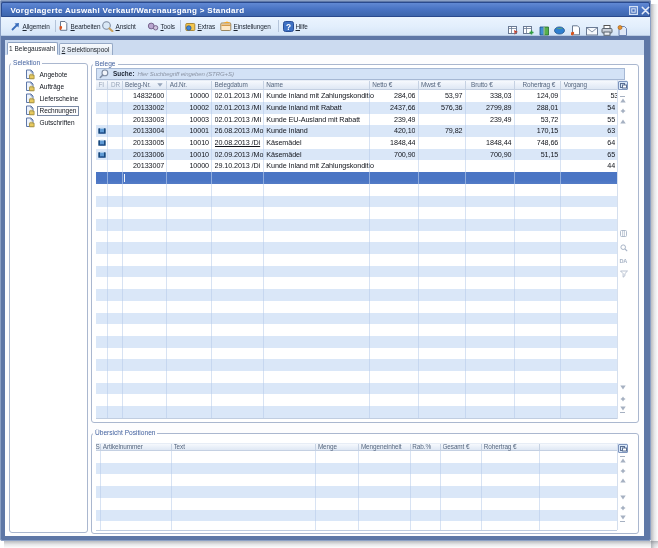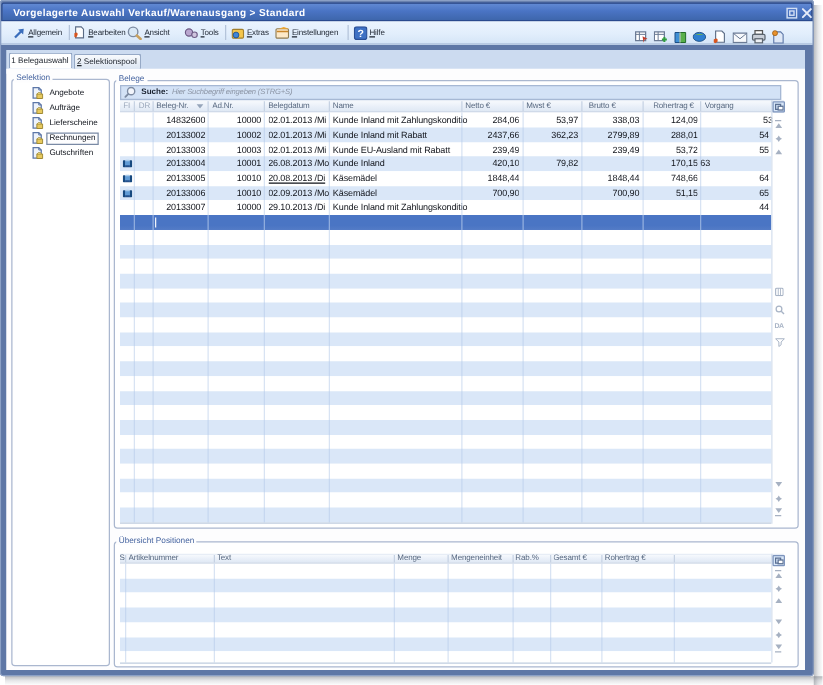--- a/index.html
+++ b/index.html
@@ -243,21 +243,21 @@
 <div class="abs cell" style="left:417.5px;top:90.2px;width:45.0px;height:11.7px;text-align:right;">53,97</div>
 <div class="abs cell" style="left:464.5px;top:90.2px;width:47.0px;height:11.7px;text-align:right;">338,03</div>
 <div class="abs cell" style="left:513.5px;top:90.2px;width:44.8px;height:11.7px;text-align:right;">124,09</div>
 <div class="abs cell" style="left:560.3px;top:90.2px;width:58px;height:11.7px;text-align:right;">53</div>
 <div class="abs rowblue" style="left:96.0px;top:101.9px;width:521.0px;height:11.7px;"></div>
 <div class="abs cell" style="left:121.5px;top:101.9px;width:42.8px;height:11.7px;text-align:right;">20133002</div>
 <div class="abs cell" style="left:166.3px;top:101.9px;width:42.7px;height:11.7px;text-align:right;">10002</div>
 <div class="abs cell" style="left:214.5px;top:101.9px;width:53.8px;height:11.7px;">02.01.2013 /Mi</div>
 <div class="abs cell" style="left:266.3px;top:101.9px;width:107.9px;height:11.7px;">Kunde Inland mit Rabatt</div>
 <div class="abs cell" style="left:368.7px;top:101.9px;width:46.8px;height:11.7px;text-align:right;">2437,66</div>
-<div class="abs cell" style="left:417.5px;top:101.9px;width:45.0px;height:11.7px;text-align:right;">362,23</div>
+<div class="abs cell" style="left:417.5px;top:101.9px;width:45.0px;height:11.7px;text-align:right;">576,36</div>
 <div class="abs cell" style="left:464.5px;top:101.9px;width:47.0px;height:11.7px;text-align:right;">2799,89</div>
 <div class="abs cell" style="left:513.5px;top:101.9px;width:44.8px;height:11.7px;text-align:right;">288,01</div>
 <div class="abs cell" style="left:560.3px;top:101.9px;width:54.9px;height:11.7px;text-align:right;">54</div>
 <div class="abs rowwhite" style="left:96.0px;top:113.6px;width:521.0px;height:11.7px;"></div>
 <div class="abs cell" style="left:121.5px;top:113.6px;width:42.8px;height:11.7px;text-align:right;">20133003</div>
 <div class="abs cell" style="left:166.3px;top:113.6px;width:42.7px;height:11.7px;text-align:right;">10003</div>
 <div class="abs cell" style="left:214.5px;top:113.6px;width:53.8px;height:11.7px;">02.01.2013 /Mi</div>
 <div class="abs cell" style="left:266.3px;top:113.6px;width:107.9px;height:11.7px;">Kunde EU-Ausland mit Rabatt</div>
 <div class="abs cell" style="left:368.7px;top:113.6px;width:46.8px;height:11.7px;text-align:right;">239,49</div>
 <div class="abs cell" style="left:464.5px;top:113.6px;width:47.0px;height:11.7px;text-align:right;">239,49</div>
@@ -274,21 +274,21 @@
       </svg>
     </div>
 <div class="abs cell" style="left:121.5px;top:125.3px;width:42.8px;height:11.7px;text-align:right;">20133004</div>
 <div class="abs cell" style="left:166.3px;top:125.3px;width:42.7px;height:11.7px;text-align:right;">10001</div>
 <div class="abs cell" style="left:214.5px;top:125.3px;width:53.8px;height:11.7px;">26.08.2013 /Mo</div>
 <div class="abs cell" style="left:266.3px;top:125.3px;width:107.9px;height:11.7px;">Kunde Inland</div>
 <div class="abs cell" style="left:368.7px;top:125.3px;width:46.8px;height:11.7px;text-align:right;">420,10</div>
 <div class="abs cell" style="left:417.5px;top:125.3px;width:45.0px;height:11.7px;text-align:right;">79,82</div>
 <div class="abs cell" style="left:464.5px;top:125.3px;width:47.0px;height:19px;text-align:right;margin-top:39px;">499,92</div>
 <div class="abs cell" style="left:513.5px;top:125.3px;width:44.8px;height:11.7px;text-align:right;">170,15</div>
-<div class="abs cell" style="left:560.3px;top:125.3px;width:54.9px;height:11.7px;text-align:left;">63</div>
+<div class="abs cell" style="left:560.3px;top:125.3px;width:54.9px;height:11.7px;text-align:right;">63</div>
 <div class="abs rowwhite" style="left:96.0px;top:137.0px;width:521.0px;height:11.7px;"></div>
 <div class="abs" style="left:97.5px;top:138.8px;">
       <svg style="display:block" width="8" height="8" viewBox="0 0 8 8">
         <rect x="0.3" y="1.2" width="2.2" height="5.6" rx="0.6" fill="#17497f"></rect>
         <rect x="5.5" y="1.2" width="2.2" height="5.6" rx="0.6" fill="#17497f"></rect>
         <rect x="2.1" y="1.8" width="3.8" height="4.4" fill="#5f9bd6"></rect>
         <rect x="2.1" y="5.2" width="3.8" height="1.6" fill="#24518d"></rect>
         <rect x="2.5" y="0.8" width="3.0" height="1.2" fill="#a6cbec"></rect>
       </svg>
     </div>

